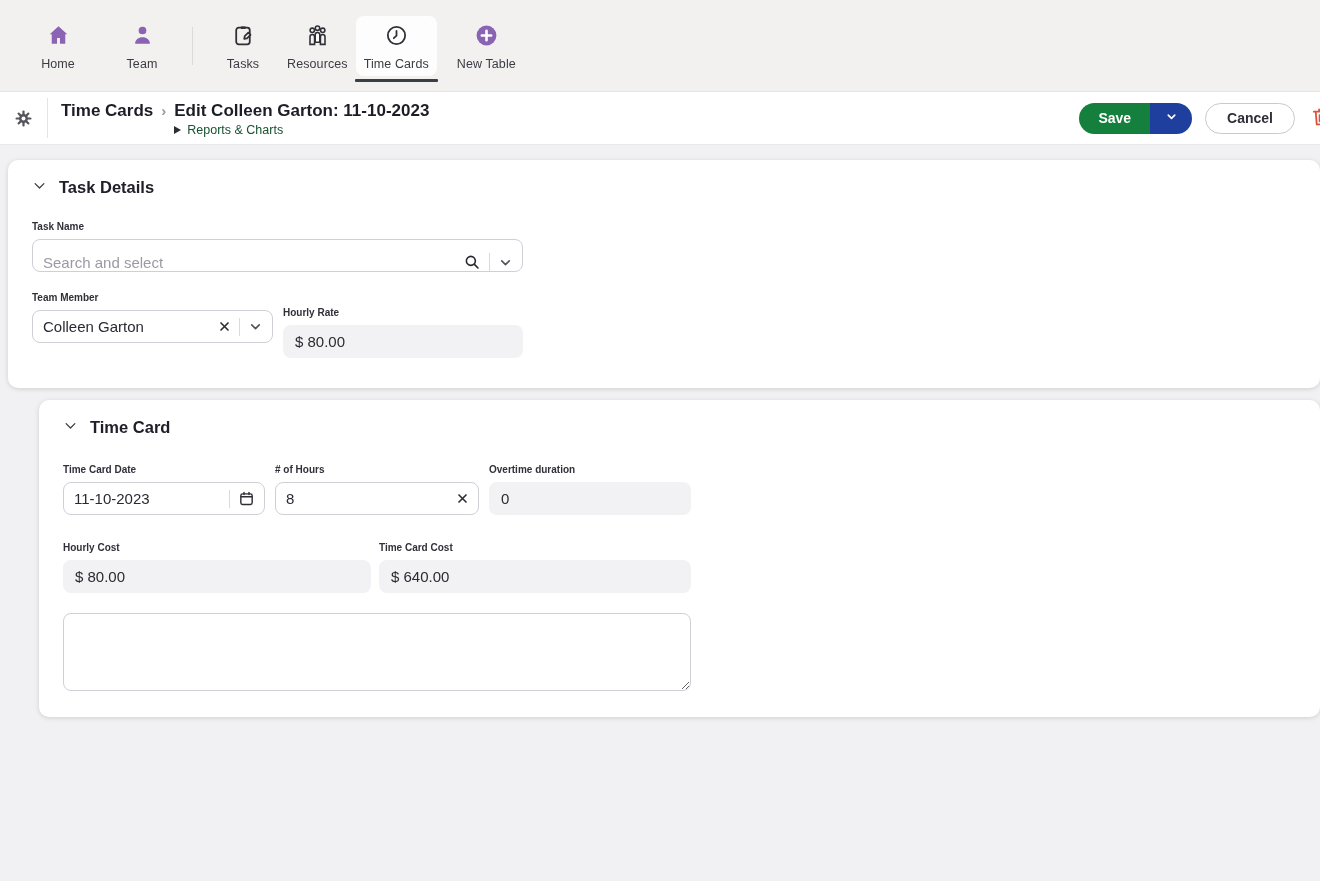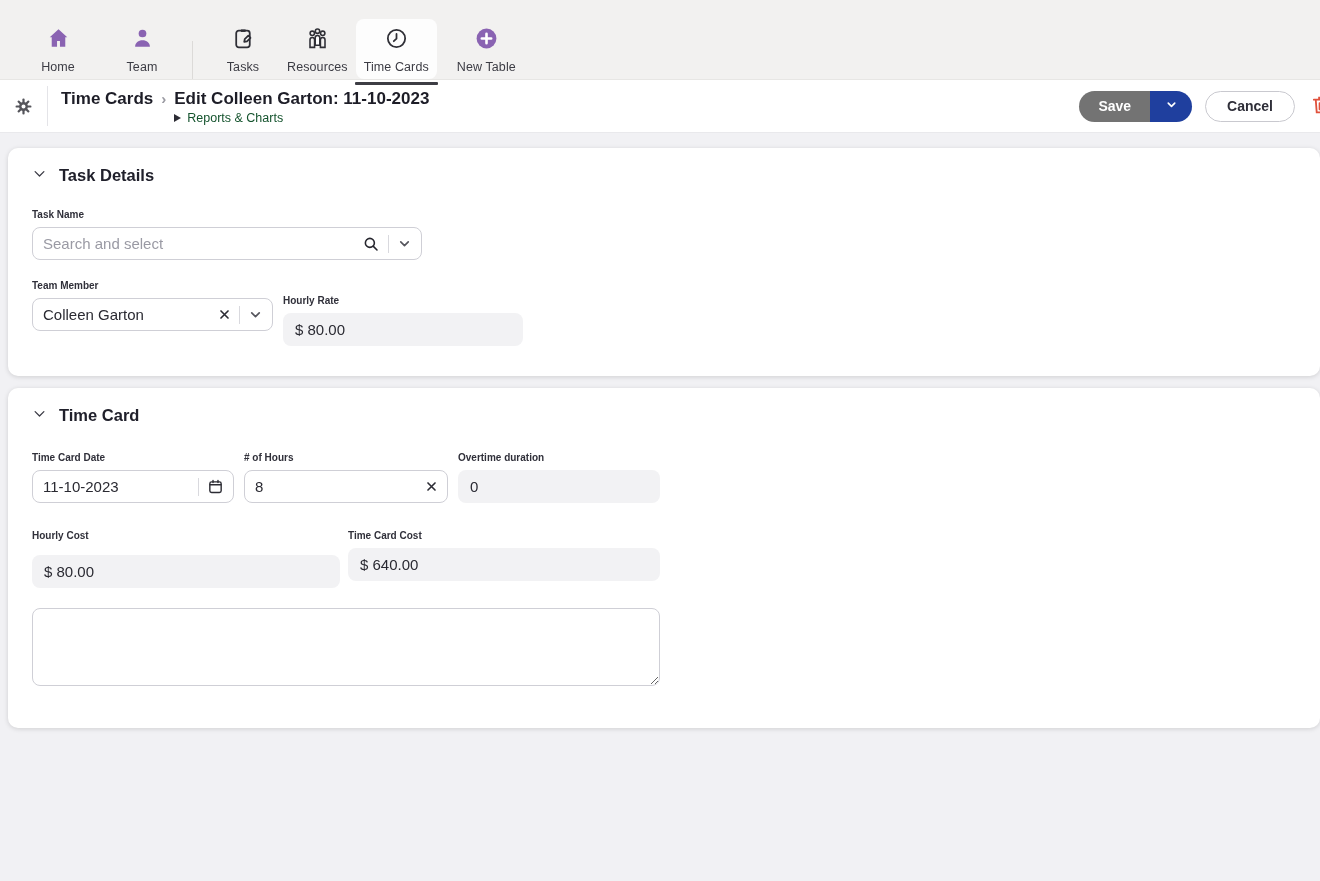--- a/index.html
+++ b/index.html
@@ -5,22 +5,22 @@
   * { margin:0; padding:0; box-sizing:border-box; }
   html,body { width:1320px; height:881px; overflow:hidden; }
   body {
     font-family:"Liberation Sans", sans-serif;
     background:#f1f1f4;
     color:#26262e;
   }
 
   
   .topnav {
-    height:80px; background:#f2f1f0; border-bottom:1px solid #e7e6e4;
-    display:flex; align-items:flex-end; padding-left:22px;
+    height:92px; background:#f2f1f0; border-bottom:1px solid #e7e6e4;
+    display:flex; align-items:center; padding-left:22px;
   }
   .nav-item {
     display:flex; flex-direction:column; align-items:center; justify-content:center;
     gap:5px; padding:7px 8px 5px; border-radius:8px; position:relative;
     min-width:72px; cursor:pointer;
   }
   .nav-item .nav-label { font-size:12.5px; color:#3c3c44; letter-spacing:.1px; white-space:nowrap; }
   .nav-item.active { background:#fdfdfd; }
   .nav-item.active::after {
     content:""; position:absolute; left:-1px; right:-1px; bottom:-6px;
@@ -42,21 +42,21 @@
   .crumb-sep { font-size:15px; color:#9a9aa2; margin:0 8px; line-height:22px; font-weight:700; }
   .crumb-col { display:flex; flex-direction:column; }
   .crumb-title { font-size:17px; font-weight:800; color:#1d1d27; line-height:22px; white-space:nowrap; }
   .sub-link { display:flex; align-items:center; gap:6px; margin-top:1px; cursor:pointer; }
   .caret-right { width:0; height:0; border-left:7px solid #2c2c34; border-top:4.5px solid transparent; border-bottom:4.5px solid transparent; }
   .sub-link span { font-size:12.5px; color:#14532d; }
 
   .head-actions { margin-left:auto; display:flex; align-items:center; }
   .save-split { display:flex; height:31px; cursor:pointer; }
   .save-main {
-    background:#737373; color:#fff; font-size:14px; font-weight:600;
+    background:#15803d; color:#fff; font-size:14px; font-weight:600;
     border:none; border-radius:16px 0 0 16px; padding:0 19px; cursor:pointer;
     display:flex; align-items:center; font-family:inherit;
   }
   .save-caret {
     background:#1f3f9e; border:none; border-radius:0 16px 16px 0; width:42px;
     display:flex; align-items:center; justify-content:center; cursor:pointer;
   }
   .cancel-btn {
     margin-left:13px; height:31px; padding:0 21px; border-radius:16px;
     border:1px solid #c9c9cf; background:#fff; font-size:14px; font-weight:600;
@@ -67,21 +67,21 @@
     display:flex; align-items:center; flex:none;
   }
 
   
   .content { padding:15px 0 0 8px; }
   .card {
     background:#fff; border-radius:10px; box-shadow:0 1px 5px rgba(0,0,0,.14);
     padding:18px 24px 30px 24px;
   }
   .card + .card { margin-top:12px; }
-  .card2 { padding-bottom:42px; }
+  .card2 { padding-bottom:26px;margin-left:31px; }
 
   .section-head { display:flex; align-items:center; gap:12px; cursor:pointer; }
   .section-title { font-size:16.5px; font-weight:800; color:#20202b; }
 
   .field-label { font-size:10px; font-weight:700; color:#30303a; margin-bottom:7px; }
   .frow { display:flex; }
   .fgroup { display:flex; flex-direction:column; }
 
   .combo {
     height:33px; border:1px solid #cfcfd6; border-radius:8px; background:#fff;
@@ -101,27 +101,27 @@
     display:flex; align-items:center; padding:0 12px; font-size:15px; color:#2a2a32;
   }
 
   .notes-area {
     width:628px; height:78px; border:1px solid #cfcfd6; border-radius:8px;
     resize:both; font-family:inherit; font-size:15px; color:#2a2a32; padding:6px 10px;
     outline:none;
   }
 
   
-  .w-task { width:390px; }
+  .w-task { width:491px;align-items:flex-end; }
   .w-member { width:241px; }
   .w-rate { width:240px; margin-left:10px;margin-top:15px; }
   .w-date { width:202px; }
   .w-hours { width:204px; margin-left:10px; }
   .w-ot { width:202px; margin-left:10px; }
-  .w-hcost { width:308px;gap:7px; }
+  .w-hcost { width:308px; }
   .w-tccost { width:312px; margin-left:8px; }
   .mt20 { margin-top:20px; }
   .mt24 { margin-top:24px; }
   .mt27 { margin-top:27px; }
 </style>
 </head>
 <body>
 
 <nav class="topnav">
   <div class="nav-item">

